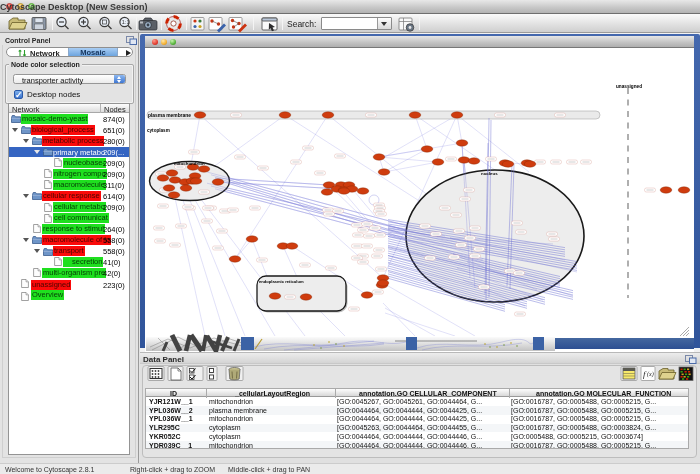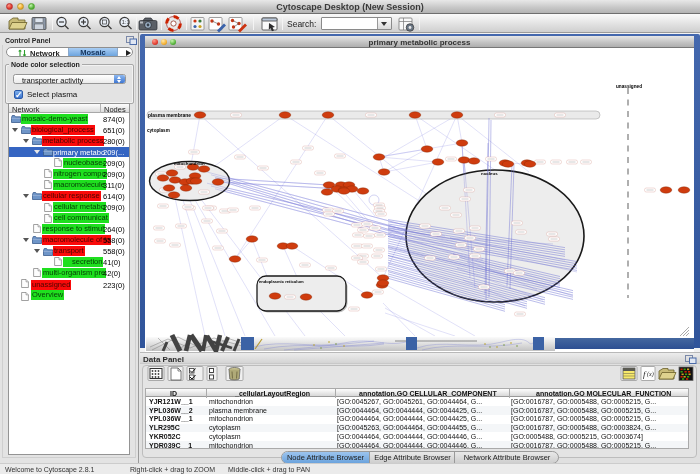--- a/index.html
+++ b/index.html
@@ -5,21 +5,21 @@
   * { margin:0; padding:0; box-sizing:border-box; }
   html,body { width:700px; height:474px; overflow:hidden; }
   body { font-family:"Liberation Sans", sans-serif; position:relative; background:#e3e3e3; }
   .abs { position:absolute; }
   #titlebar { left:0; top:0; width:700px; height:14px;
     background:linear-gradient(#e8e8e8,#c6c6c6 60%,#b2b2b2); border-bottom:1px solid #6e6e6e; }
   .tl { position:absolute; top:3px; width:7px; height:7px; border-radius:50%; }
   #titlebar .t1 { left:6px;  background:radial-gradient(circle at 35% 30%,#ff9a8a,#e33d30 60%,#a02015); border:0.5px solid #b33; }
   #titlebar .t2 { left:17px; background:radial-gradient(circle at 35% 30%,#ffe9a8,#f5b031 60%,#b97e12); border:0.5px solid #b93; }
   #titlebar .t3 { left:28px; background:radial-gradient(circle at 35% 30%,#c8f5b0,#57b53c 60%,#2f7d1d); border:0.5px solid #5a3; }
-  #titletext { width:700px; text-align:center; top:2px; font-size:9px; font-weight:bold; color:#3a3a3a; }
+  #titletext { width:700px; top:2px; font-size:9px; font-weight:bold; color:#3a3a3a; }
   #toolbar { left:0; top:14px; width:700px; height:19px;
     background:linear-gradient(#fafafa,#e2e2e2 55%,#cfcfcf); border-bottom:1px solid #9a9a9a; }
   .sep { position:absolute; top:2px; width:1px; height:14px; background:#b5b5b5; border-right:1px solid #f4f4f4; }
   #statusbar { left:0; top:463px; width:700px; height:11px; background:#ebebeb; border-top:1px solid #cccccc; font-size:7px; color:#333; }
   #statusbar span { position:absolute; top:2px; }
 </style>
 </head>
 <body>
 <div id="titlebar" class="abs">
   <div class="tl t1"></div>
@@ -141,21 +141,21 @@
 
   <div class="abs" style="left:13px;top:41px;width:113px;height:10px;background:linear-gradient(#ffffff,#ebebeb);border:1px solid #979797;border-radius:2.5px;">
     <div class="abs" style="left:8px;top:1px;font-size:7.5px;color:#111;">transporter activity</div>
     <div class="abs" style="right:0;top:0;width:11px;height:8px;background:linear-gradient(#8db8f0,#3f77d2);border-radius:0 2px 2px 0;">
       <div class="abs" style="left:2.5px;top:0.5px;width:0;height:0;border-left:2.5px solid transparent;border-right:2.5px solid transparent;border-bottom:3px solid #fff;"></div>
       <div class="abs" style="left:2.5px;top:4.5px;width:0;height:0;border-left:2.5px solid transparent;border-right:2.5px solid transparent;border-top:3px solid #fff;"></div>
     </div>
   </div>
 
   <div class="abs" style="left:14px;top:56.5px;width:9px;height:9px;background:linear-gradient(#7fb0ec,#3b74cf);border:1px solid #2a5aa8;border-radius:2px;color:#fff;font-size:9px;font-weight:bold;line-height:8px;text-align:center;">✓</div>
-  <div class="abs" style="left:27px;top:57px;font-size:8px;color:#111;">Select plasma</div>
+  <div class="abs" style="left:27px;top:57px;font-size:8px;color:#111;">Desktop nodes</div>
 
   <div class="abs" style="left:8px;top:70px;width:122px;height:352px;background:#fff;border:1px solid #949494;overflow:hidden;">
     <div class="abs" style="left:0;top:0;width:120px;height:8.5px;background:linear-gradient(#fdfdfd,#dcdcdc);border-bottom:1px solid #a8a8a8;">
       <span class="abs" style="left:3px;top:0.5px;font-size:7.5px;color:#222;">Network</span>
       <span class="abs" style="left:95px;top:0.5px;font-size:7.5px;color:#222;">Nodes</span>
       <div class="abs" style="left:91px;top:0;width:1px;height:8.5px;background:#b5b5b5;"></div>
     </div>
     <div id="tree" class="abs" style="left:0;top:9px;width:120px;height:340px;font-size:7.5px;">
       <svg class="abs" style="left:2px;top:1.7px" width="10" height="8" viewBox="0 0 10 8">
           <path d="M0.5 2.5 L0.5 7.5 L9.5 7.5 L9.5 1.8 L4.5 1.8 L3.6 0.5 L1.3 0.5 Z" fill="#6e95c8" stroke="#3a5c8e" stroke-width="0.8"></path>
@@ -269,21 +269,20 @@
     </div>
   </div>
 </div>
 <div id="desktop" class="abs" style="left:140px;top:33px;width:560px;height:319px;background:#f2f2f2;overflow:hidden;">
 
   <div class="abs" style="left:0;top:1px;width:560px;height:314px;background:linear-gradient(#4468ae,#30549a);border-radius:2px 2px 0 0;"></div>
   <div class="abs" style="left:5px;top:3px;width:549px;height:12px;background:linear-gradient(#e6e6e6,#c2c2c2 60%,#aeaeae);border-bottom:1px solid #777;">
     <div class="tl" style="left:7px;top:3px;width:6px;height:6px;background:radial-gradient(circle at 35% 30%,#ff9a8a,#e33d30 60%,#a02015);"></div>
     <div class="tl" style="left:16px;top:3px;width:6px;height:6px;background:radial-gradient(circle at 35% 30%,#ffe9a8,#f5b031 60%,#b97e12);"></div>
     <div class="tl" style="left:25px;top:3px;width:6px;height:6px;background:radial-gradient(circle at 35% 30%,#c8f5b0,#57b53c 60%,#2f7d1d);"></div>
-    <div class="abs" style="left:0;width:549px;text-align:center;top:1.5px;font-size:8px;font-weight:bold;color:#333;">primary metabolic process</div>
   </div>
   <svg id="net" class="abs" style="left:5px;top:15px" width="549" height="288" viewBox="0 0 549 288">
     <rect x="0" y="0" width="549" height="288" fill="#ffffff"></rect>
     <g stroke="rgba(155,155,230,0.5)" stroke-width="0.6" fill="none">
         <line x1="55" y1="67" x2="44" y2="128"></line>
         <line x1="55" y1="67" x2="238" y2="230"></line>
         <line x1="140" y1="67" x2="60" y2="125"></line>
         <line x1="140" y1="67" x2="326" y2="186"></line>
         <line x1="183" y1="67" x2="336" y2="190"></line>
         <line x1="183" y1="67" x2="90" y2="211"></line>
@@ -828,25 +827,20 @@
       <span class="abs" style="left:365px;top:0.5px;">[GO:0005488, GO:0005215, GO:0003674]</span>
     </div>
     <div class="abs" style="left:0;top:52.0px;width:544px;height:8.7px;background:#f4f6f8;">
       <span class="abs" style="left:3px;top:0.5px;font-weight:bold;">YDR039C__1</span>
       <span class="abs" style="left:63px;top:0.5px;">mitochondrion</span>
       <span class="abs" style="left:191px;top:0.5px;">[GO:0044464, GO:0044444, GO:0044446, G...</span>
       <span class="abs" style="left:365px;top:0.5px;">[GO:0016787, GO:0005488, GO:0005215, G...</span>
     </div>
   </div>
 
-  <div class="abs" style="left:141px;top:99px;width:278px;height:13px;background:linear-gradient(#e8e8e8,#cecece);border:1px solid #9a9a9a;border-radius:6.5px;font-size:7.5px;color:#222;">
-    <div class="abs" style="left:0;top:0;width:88px;height:11px;background:linear-gradient(#9cc4ee,#6ba3dd);border-radius:6px 0 0 6px;border-right:1px solid #999;text-align:center;line-height:11px;">Node Attribute Browser</div>
-    <div class="abs" style="left:89px;top:0;width:84px;height:11px;text-align:center;line-height:11px;border-right:1px solid #999;">Edge Attribute Browser</div>
-    <div class="abs" style="left:174px;top:0;width:102px;height:11px;text-align:center;line-height:11px;">Network Attribute Browser</div>
-  </div>
 </div>
 <svg class="abs" style="left:688px;top:465px" width="12" height="9" viewBox="0 0 12 9">
     <g stroke="#9a9a9a" stroke-width="1">
       <line x1="3" y1="9" x2="12" y2="0"></line>
       <line x1="6" y1="9" x2="12" y2="3"></line>
       <line x1="9" y1="9" x2="12" y2="6"></line>
     </g>
     <g stroke="#fff" stroke-width="0.7">
       <line x1="4" y1="9" x2="12" y2="1"></line>
       <line x1="7" y1="9" x2="12" y2="4"></line>

